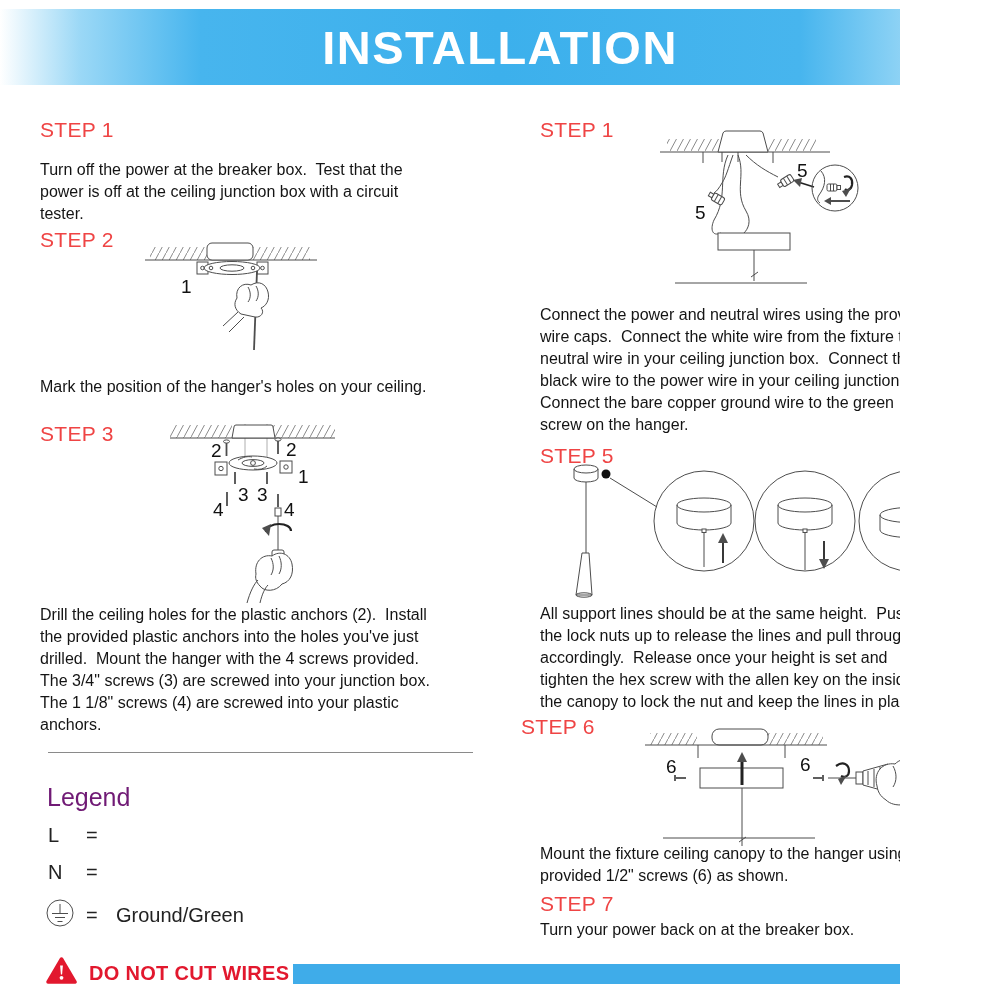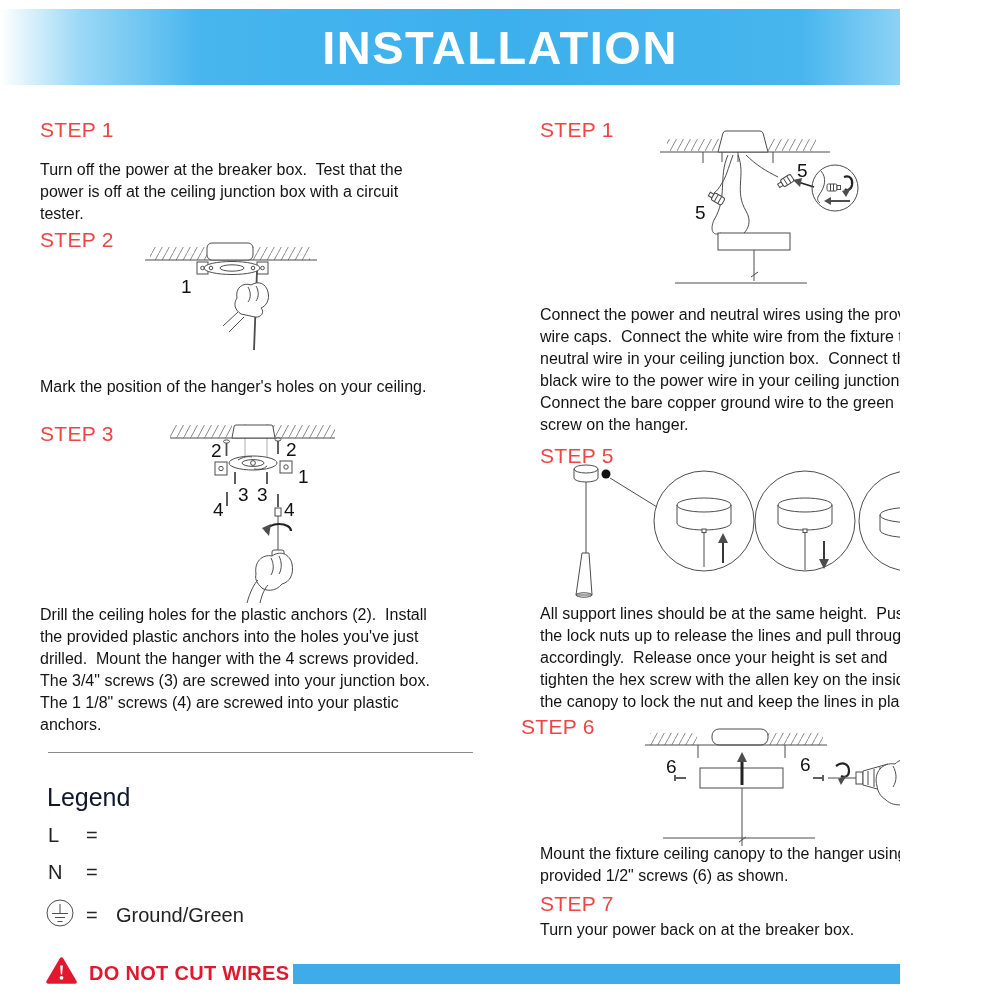--- a/index.html
+++ b/index.html
@@ -16,21 +16,21 @@
   .body-text{font-size:16px;line-height:22px;white-space:pre-wrap;color:#141414;}
   .fig{position:absolute;}
   .fig svg{display:block;overflow:visible;}
   .ln{stroke:#4d4d4d;fill:none;stroke-width:1;}
   .lnf{stroke:#4d4d4d;fill:#ffffff;stroke-width:1;}
   .thick{stroke-width:1.8;}
   .thin{stroke:#9a9a9a;stroke-width:.8;fill:none;}
   .dk{fill:#4d4d4d;stroke:none;}
   .fl{font-family:"Liberation Sans",sans-serif;font-size:19px;fill:#111;}
   
-  .legend-title{font-size:25px;color:#0f172a;text-align:right;}
+  .legend-title{font-size:25px;color:#701a75;text-align:right;}
   .legend-row{display:grid;grid-template-columns:38px 30px auto;align-items:center;
               font-size:20px;color:#222;}
   
   .warning-row{display:flex;align-items:center;gap:12px;color:#e2182e;font-weight:bold;font-size:20px;letter-spacing:.3px;}
   .blue-bar{position:absolute;left:293px;top:964px;width:702px;height:20px;background:#3face9;}
   .divider{position:absolute;left:48px;top:752px;width:425px;height:0;border-top:1px solid #8a8a8a;}
 </style>
 </head>
 <body>
 

